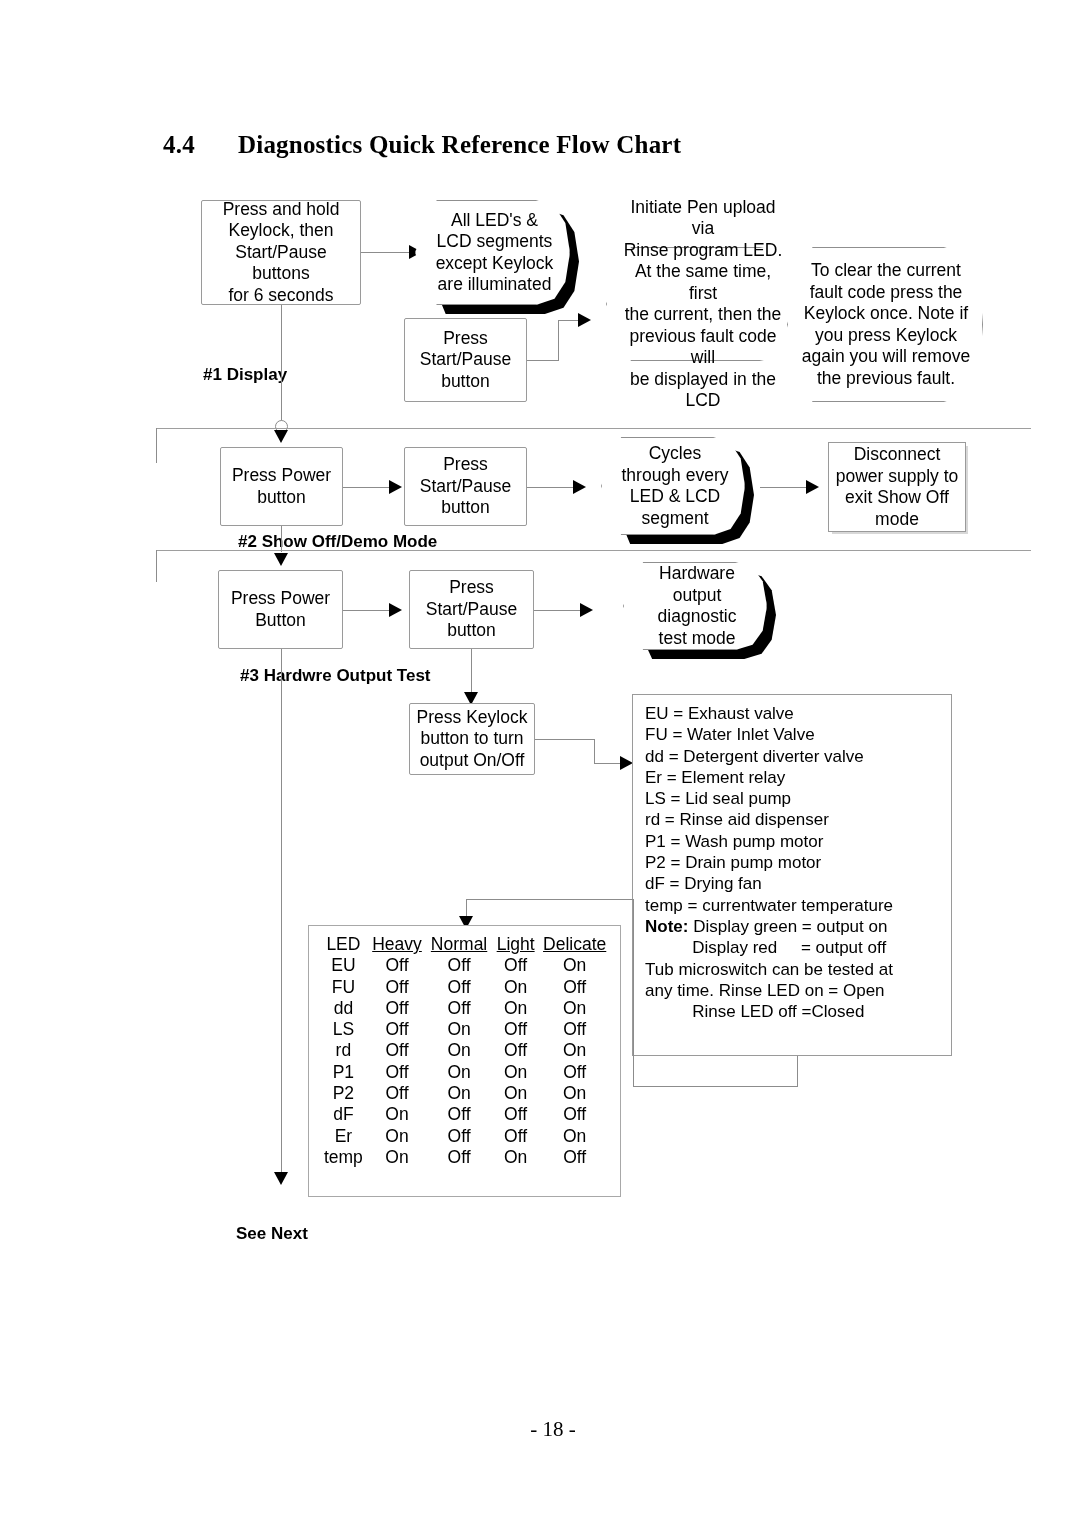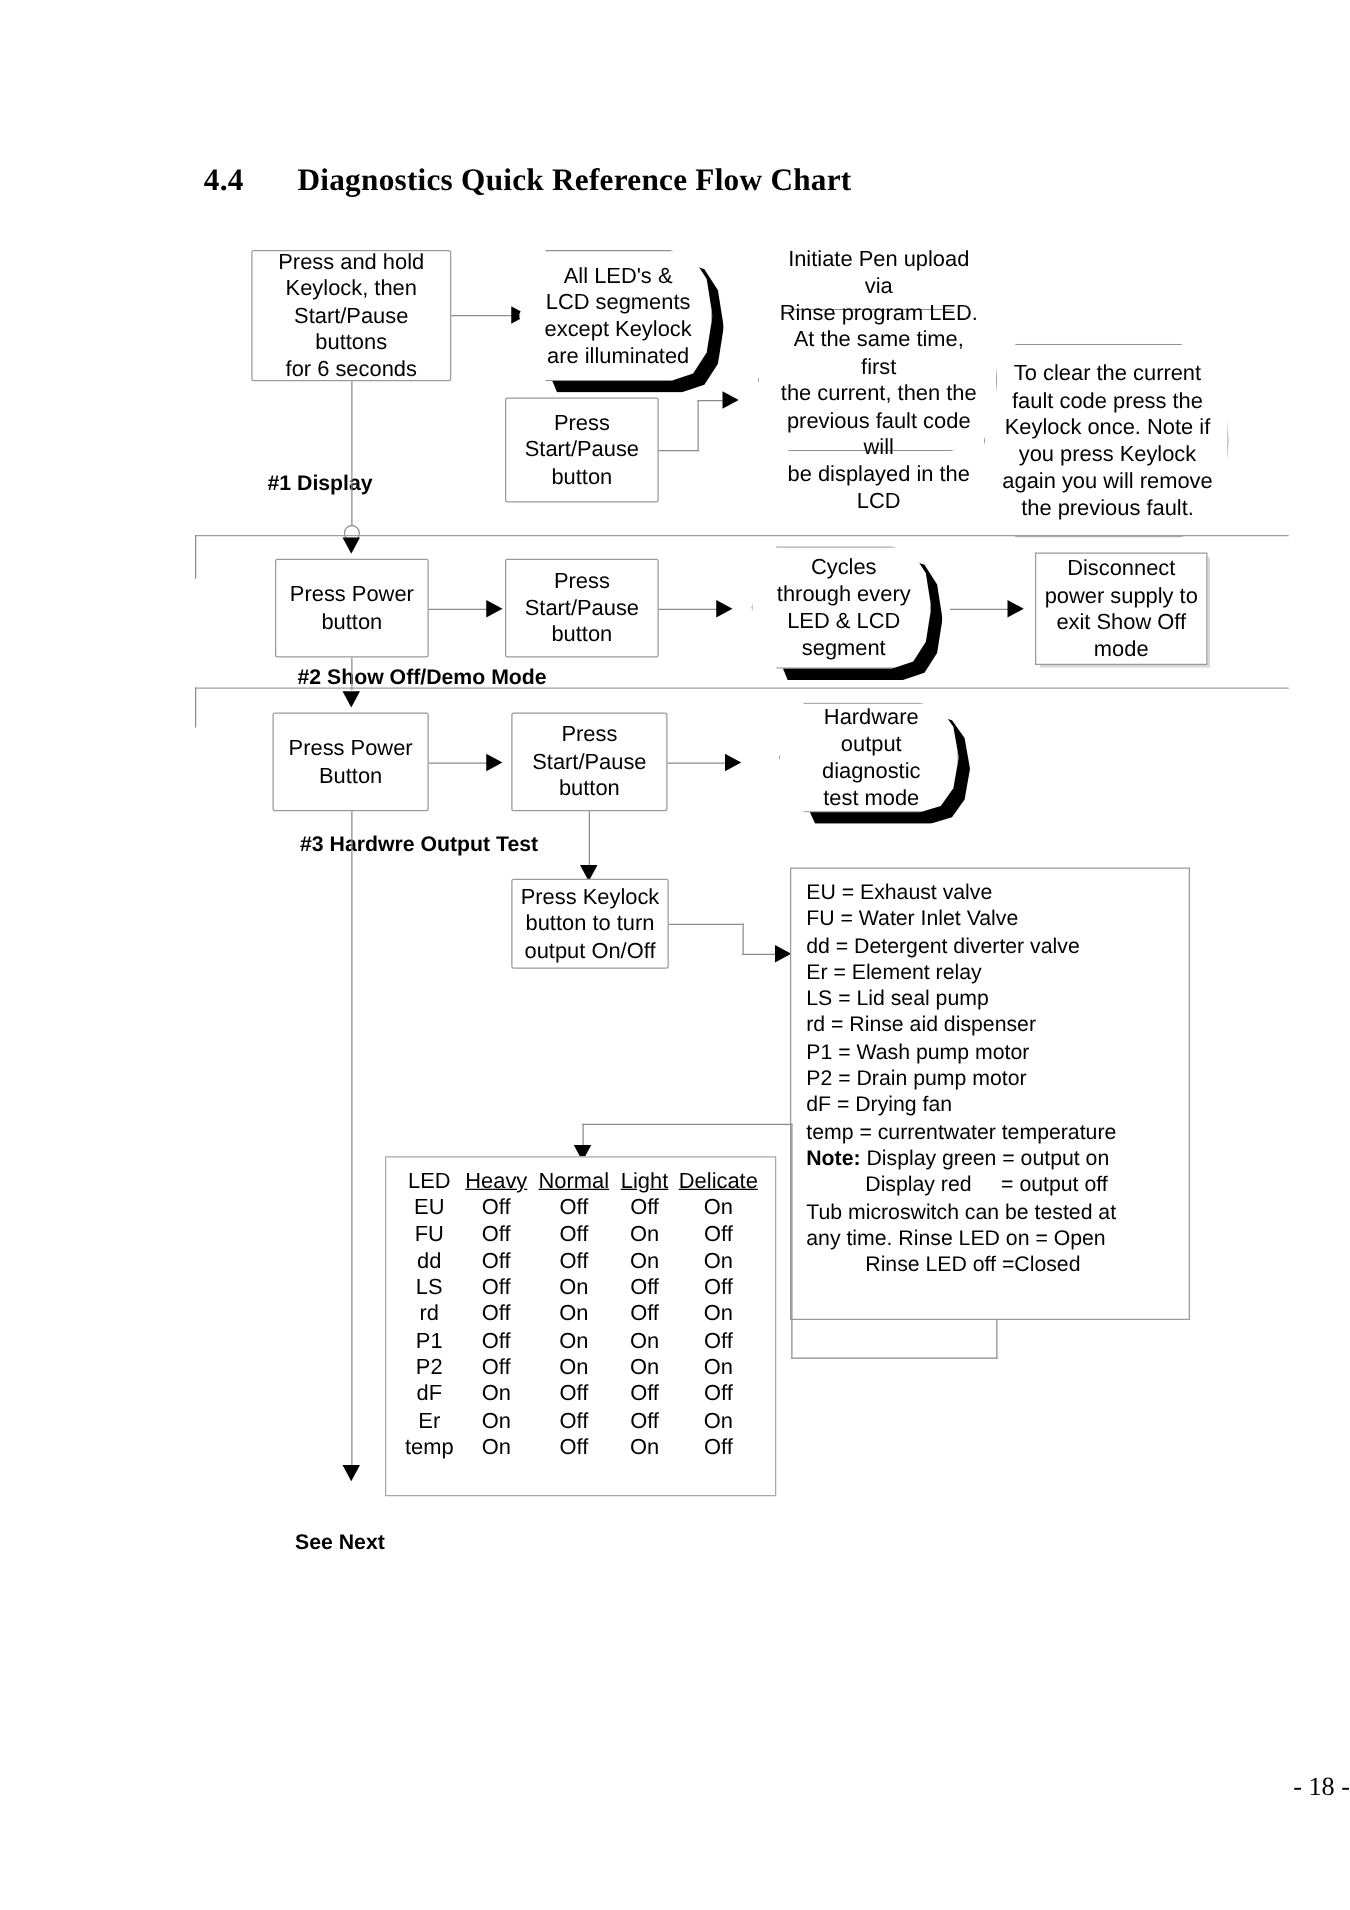--- a/index.html
+++ b/index.html
@@ -23,21 +23,21 @@
     font-weight:bold;
     font-size:25px;
     letter-spacing:.2px;
     white-space:nowrap;
   }
   .heading .num { display:inline-block; width:75px; }
 
   
   .pagenum {
     position:absolute; left:0; right:0; top:1417px;
-    text-align:right;
+    text-align:center;
     font-family:"Liberation Serif", serif;
     font-size:21px;
     padding-left:26px;
   }
 
   
   .node {
     position:absolute;
     border:1px solid #9a9a9a;
     background:#fff;
@@ -207,31 +207,31 @@
     <div class="shp"></div>
     <div class="lbl">Initiate Pen upload via
 Rinse program LED.
 At the same time, first
 the current, then the
 previous fault code will
 be displayed in the
 LCD</div>
   </div>
 
-  <div class="hexplain" style="left:787px; top:247px; width:196px; height:155px;margin-top:28px;">
+  <div class="hexplain" style="left:787px; top:247px; width:196px; height:155px;">
     <div class="shp"></div>
     <div class="lbl">To clear the current
 fault code press the
 Keylock once. Note if
 you press Keylock
 again you will remove
 the previous fault.</div>
   </div>
 
-  <div class="seclabel" style="left:214px; top:365px;margin-top:12px;">#1 Display</div>
+  <div class="seclabel" style="left:203px; top:365px;">#1 Display</div>
 
   <div class="vline" style="left:281px; top:305px; height:119px;"></div>
   <div class="junction" style="left:275px; top:420px;"></div>
   <div class="arrowhead-d" style="left:274px; top:430px;"></div>
 
   <div class="divider" style="left:156px; top:428px; width:875px;"></div>
   <div class="vline" style="left:156px; top:428px; height:35px;"></div>
 
   <div class="node round" style="left:220px; top:447px; width:123px; height:79px;">Press Power
 button</div>

